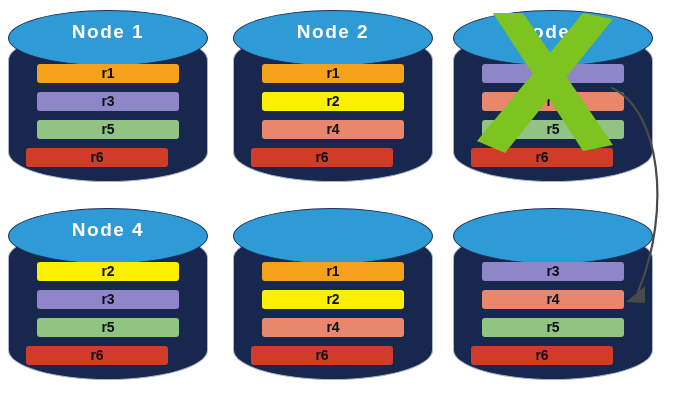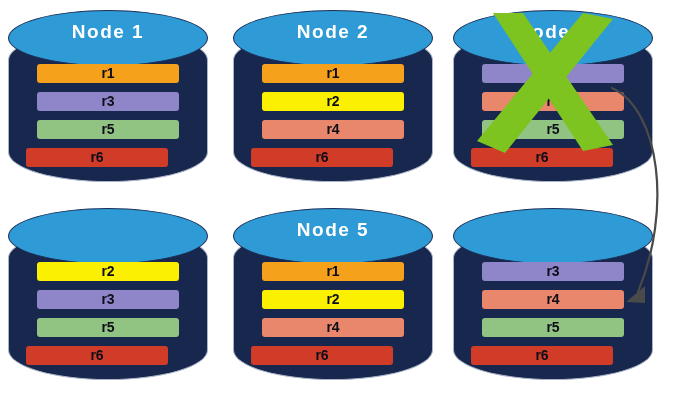--- a/index.html
+++ b/index.html
@@ -140,31 +140,31 @@
       <div class="failed-x"><svg width="156" height="140" viewBox="0 0 156 140">
           <g fill="#7dc421">
             <polygon points="18,0 48,0 138,132 108,138"></polygon>
             <polygon points="108,0 138,6 30,140 2,128"></polygon>
           </g>
         </svg></div>
     </div>
     <div class="node" style="left: 8px; top: 206px;">
       <div class="cyl-body"></div>
       <div class="cyl-top"></div>
+      <div class="node-label">Node 4</div>
       <div class="replicas">
         <div class="replica" style="background: rgb(250, 240, 0);"><span class="rlabel">r2</span></div>
         <div class="replica" style="background: rgb(143, 133, 201);"><span class="rlabel">r3</span></div>
         <div class="replica" style="background: rgb(145, 196, 130);"><span class="rlabel">r5</span></div>
         <div class="replica" style="background: rgb(209, 60, 40);"><span class="rlabel">r6</span></div>
       </div>
     </div>
     <div class="node" style="left: 233px; top: 206px;">
       <div class="cyl-body"></div>
       <div class="cyl-top"></div>
-      <div class="node-label">Node 5</div>
       <div class="replicas">
         <div class="replica" style="background: rgb(245, 161, 27);"><span class="rlabel">r1</span></div>
         <div class="replica" style="background: rgb(250, 240, 0);"><span class="rlabel">r2</span></div>
         <div class="replica" style="background: rgb(232, 135, 107);"><span class="rlabel">r4</span></div>
         <div class="replica" style="background: rgb(209, 60, 40);"><span class="rlabel">r6</span></div>
       </div>
     </div>
     <div class="node" style="left: 453px; top: 206px;">
       <div class="cyl-body"></div>
       <div class="cyl-top"></div>

